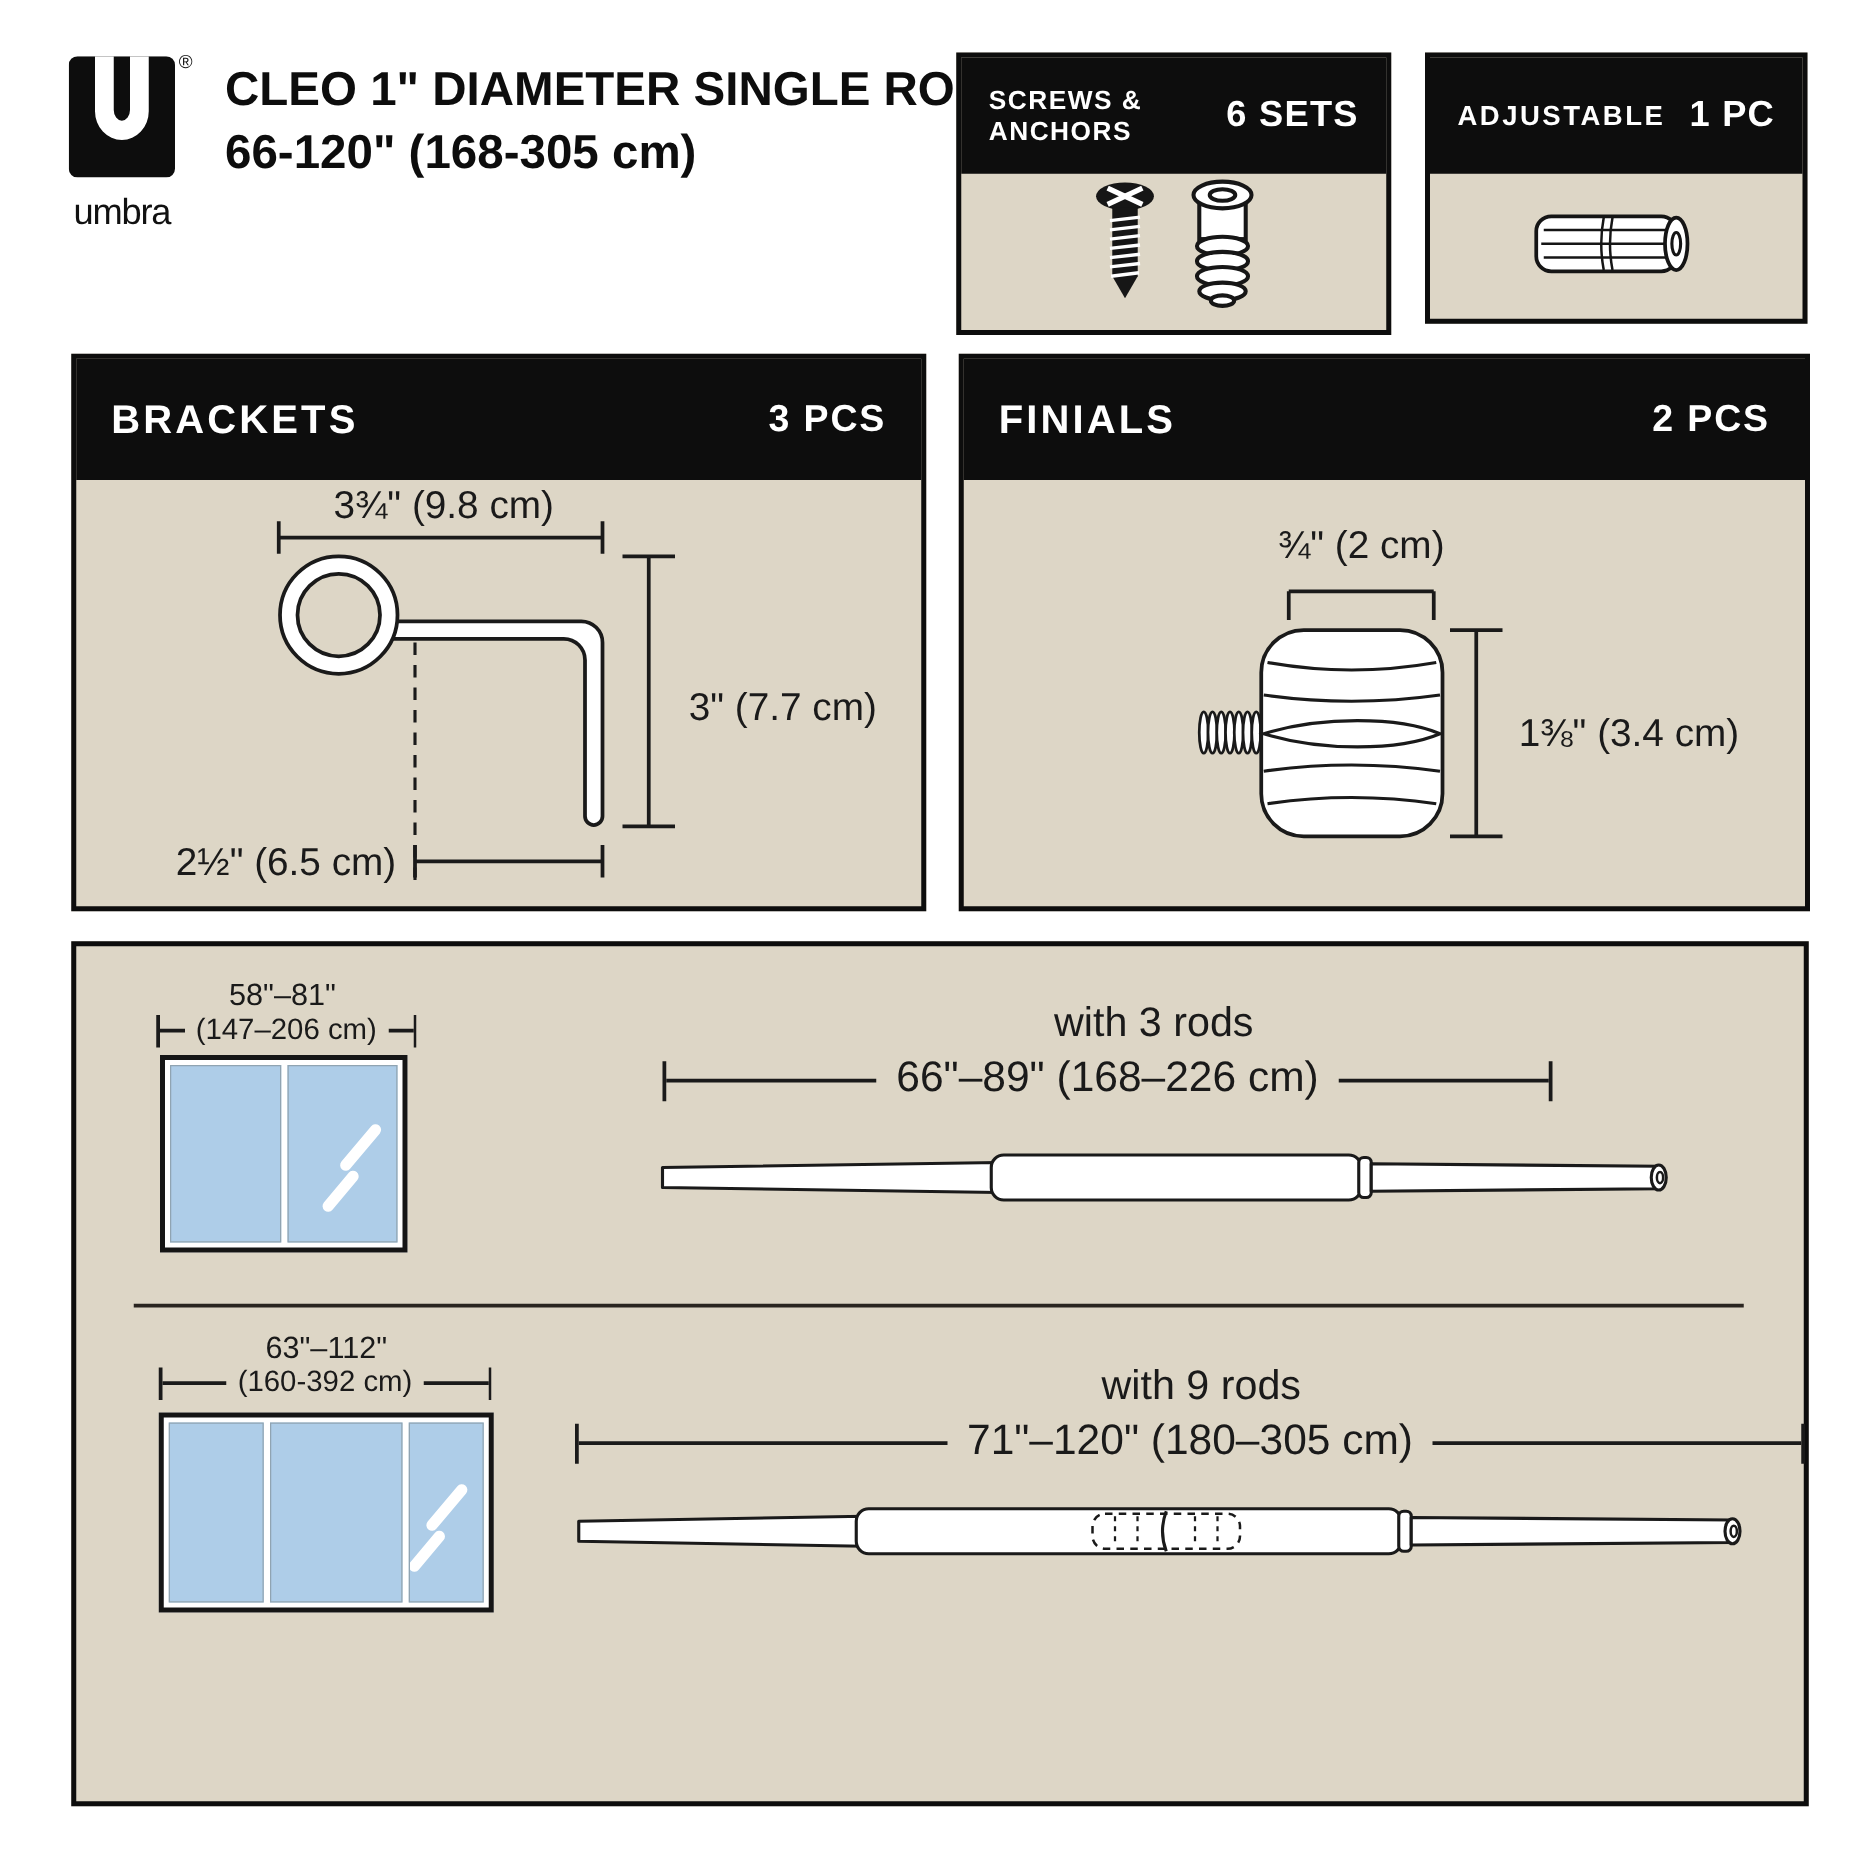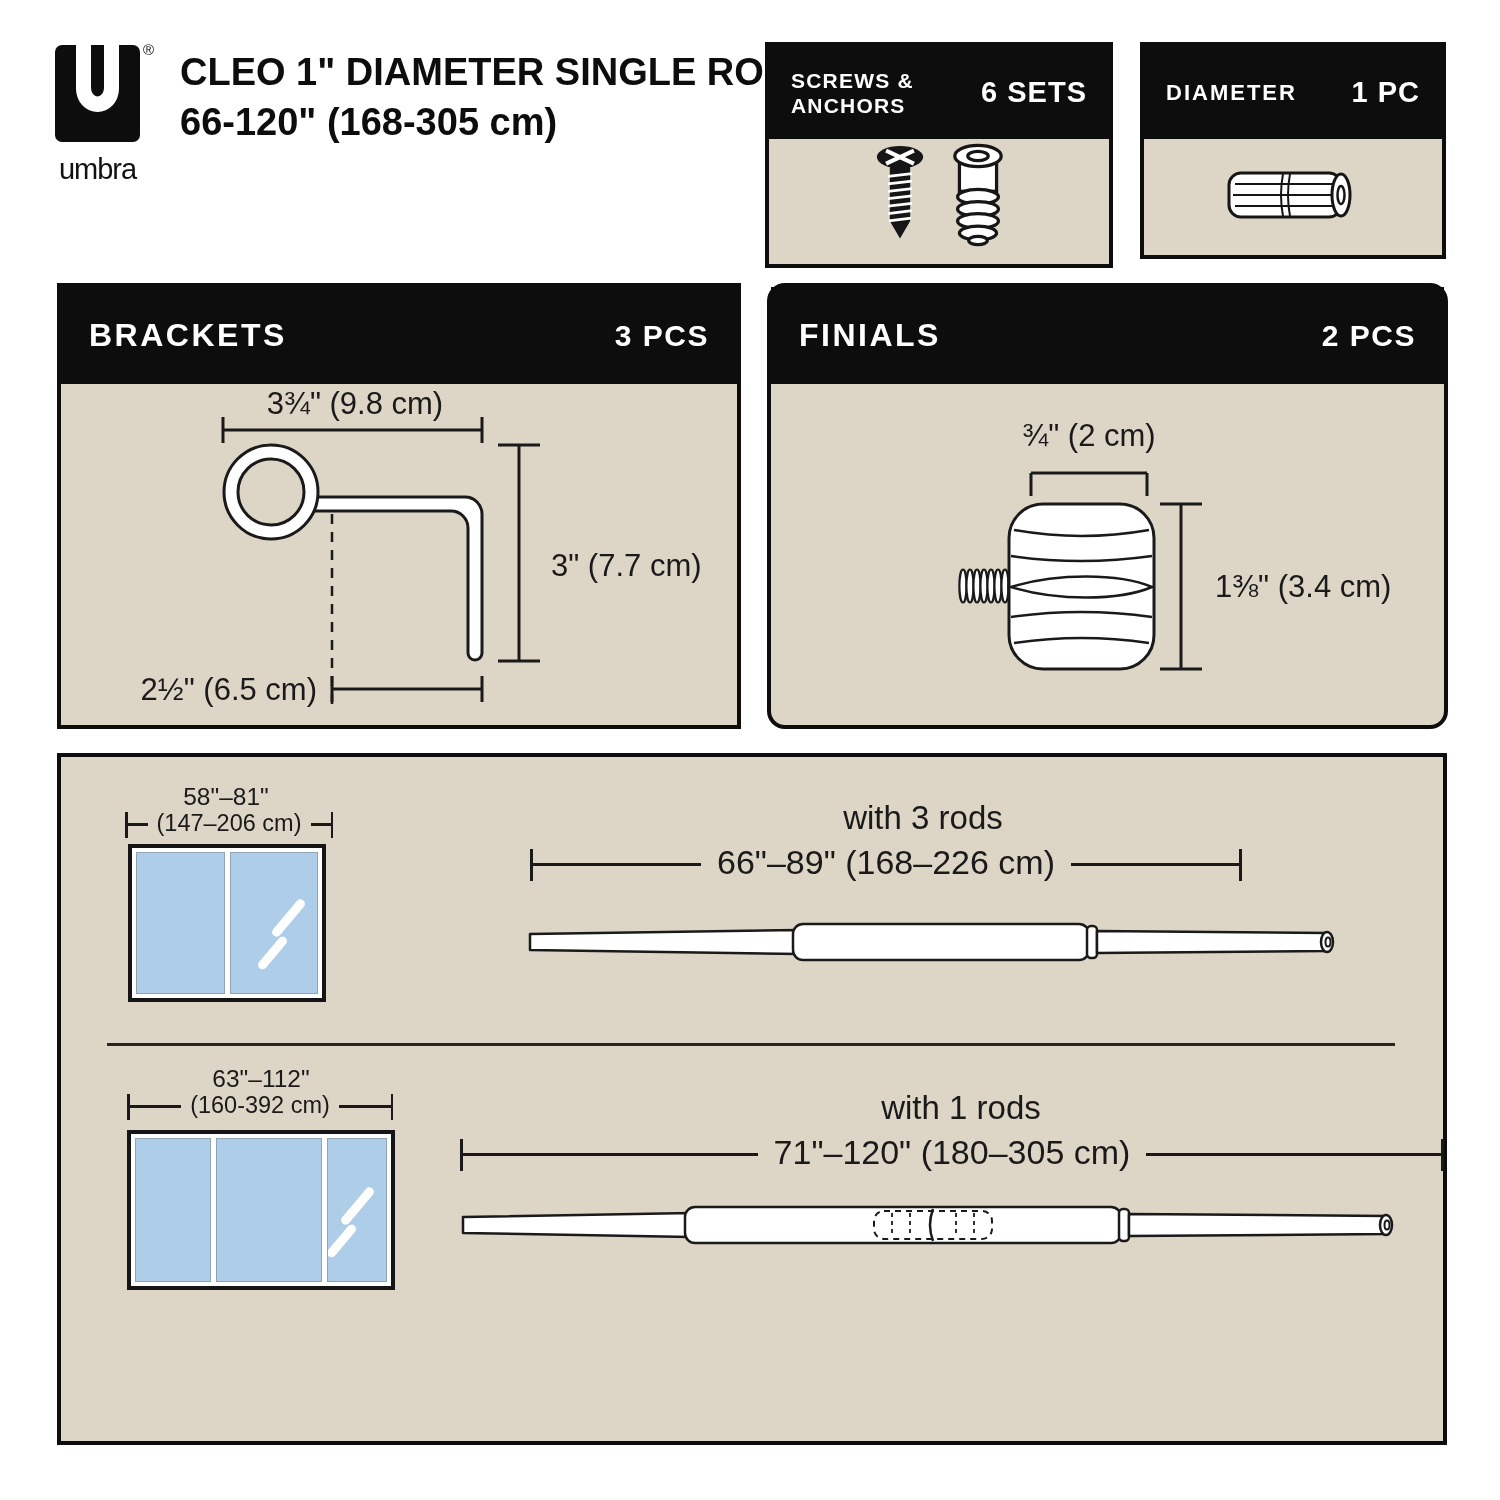--- a/index.html
+++ b/index.html
@@ -20,21 +20,21 @@
   .panel-body{position:relative;width:100%;}
   .p-screws{left:765px;top:42px;width:348px;height:226px;}
   .p-connector{left:1140px;top:42px;width:306px;height:217px;}
   .p-screws .panel-header,.p-connector .panel-header{height:93px;padding:0 22px;}
   .lbl-2line{display:flex;flex-direction:column;font-size:21px;letter-spacing:1.2px;line-height:25px;}
   .qty-sm{font-size:29px;letter-spacing:1px;}
   .lbl-1line{font-size:22px;letter-spacing:2px;}
   .p-screws .panel-body,.p-connector .panel-body{height:112px;display:flex;align-items:center;justify-content:center;gap:26px;}
 
   .p-brackets{left:57px;top:283px;width:684px;height:446px;}
-  .p-finials{left:767px;top:283px;width:681px;height:446px;border-radius:18px;}
+  .p-finials{left:767px;top:283px;width:681px;height:446px;}
   .p-brackets .panel-header,.p-finials .panel-header{height:97px;}
   .hdr-lbl{font-size:32px;letter-spacing:2.5px;}
   .hdr-qty{font-size:30px;letter-spacing:1.5px;}
   .p-brackets .panel-body,.p-finials .panel-body{height:341px;}
   .body-svg{display:block;width:100%;height:100%;}
 
   .p-rods{left:57px;top:753px;width:1390px;height:692px;}
   .p-rods .panel-header{height:90px;}
   .p-rods .panel-body{height:594px;}
 
@@ -117,21 +117,21 @@
           <ellipse cx="28" cy="105" rx="10" ry="4.5"></ellipse>
           <ellipse cx="28" cy="14" rx="25" ry="11.5"></ellipse>
           <ellipse cx="28" cy="14" rx="11" ry="5"></ellipse>
         </g>
       </svg>
     </div>
   </section>
 
   <section class="panel p-connector">
     <div class="panel-header">
-      <div class="lbl-1line">DIAMETER</div>
+      <div class="lbl-1line">ADJUSTABLE</div>
       <div class="qty-sm">1 PC</div>
     </div>
     <div class="panel-body">
       <svg width="134" height="58" viewBox="0 0 134 58">
         <rect x="3" y="7" width="112" height="44" rx="12" fill="#fff" stroke="#151515" stroke-width="3"></rect>
         <g stroke="#151515" stroke-width="2">
           <line x1="9" y1="18" x2="110" y2="18"></line>
           <line x1="7" y1="29" x2="112" y2="29"></line>
           <line x1="9" y1="40" x2="110" y2="40"></line>
           <path d="M57,8 q-4,21 0,42" fill="none"></path>
@@ -257,21 +257,21 @@
           <i class="tick"></i>
       </div>
       <div class="window w2" style="left:66px;top:373px;width:268px;height:160px;">
         <div class="pane"></div>
         <div class="pane"></div>
         <div class="pane glare">
           <span class="g1"></span>
           <span class="g2"></span>
         </div>
       </div>
-      <div class="rod-caption" style="left:900px;top:332px;">with 1 rods</div>
+      <div class="rod-caption" style="left:900px;top:332px;">with 9 rods</div>
       <div class="dim-h" style="left:399px;top:378px;width:984px;">
         <i class="tick"></i>
           <i class="line"></i>
         <span class="dlbl">71"–120" (180–305 cm)</span>
         <i class="line"></i>
           <i class="tick"></i>
       </div>
       <svg class="rod-svg" style="left:399px;top:445px;" width="940" height="46" viewBox="0 0 940 46">
         <polygon points="3,15 231,11 231,35 3,31" fill="#fff" stroke="#1a1a1a" stroke-width="2.5" stroke-linejoin="round"></polygon>
         <rect x="225" y="5" width="436" height="36" rx="10" fill="#fff" stroke="#1a1a1a" stroke-width="2.5"></rect>

